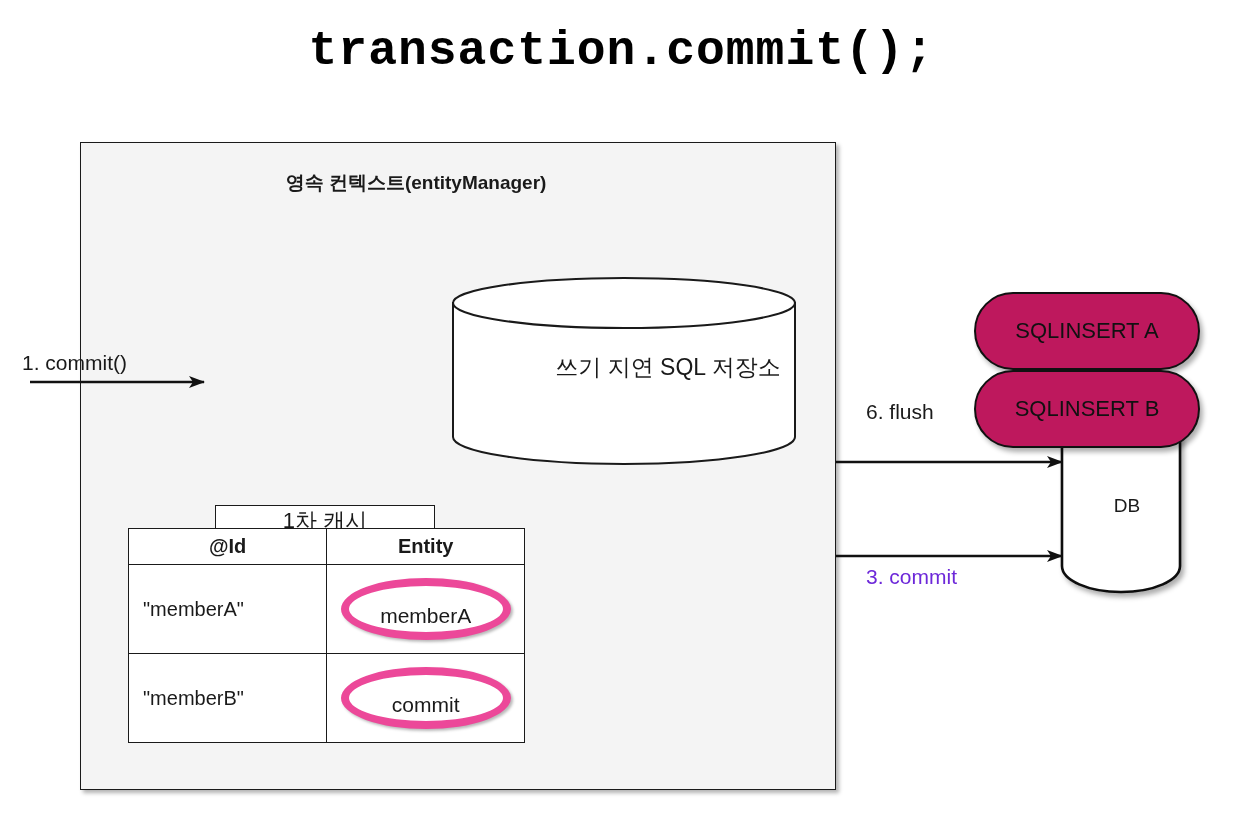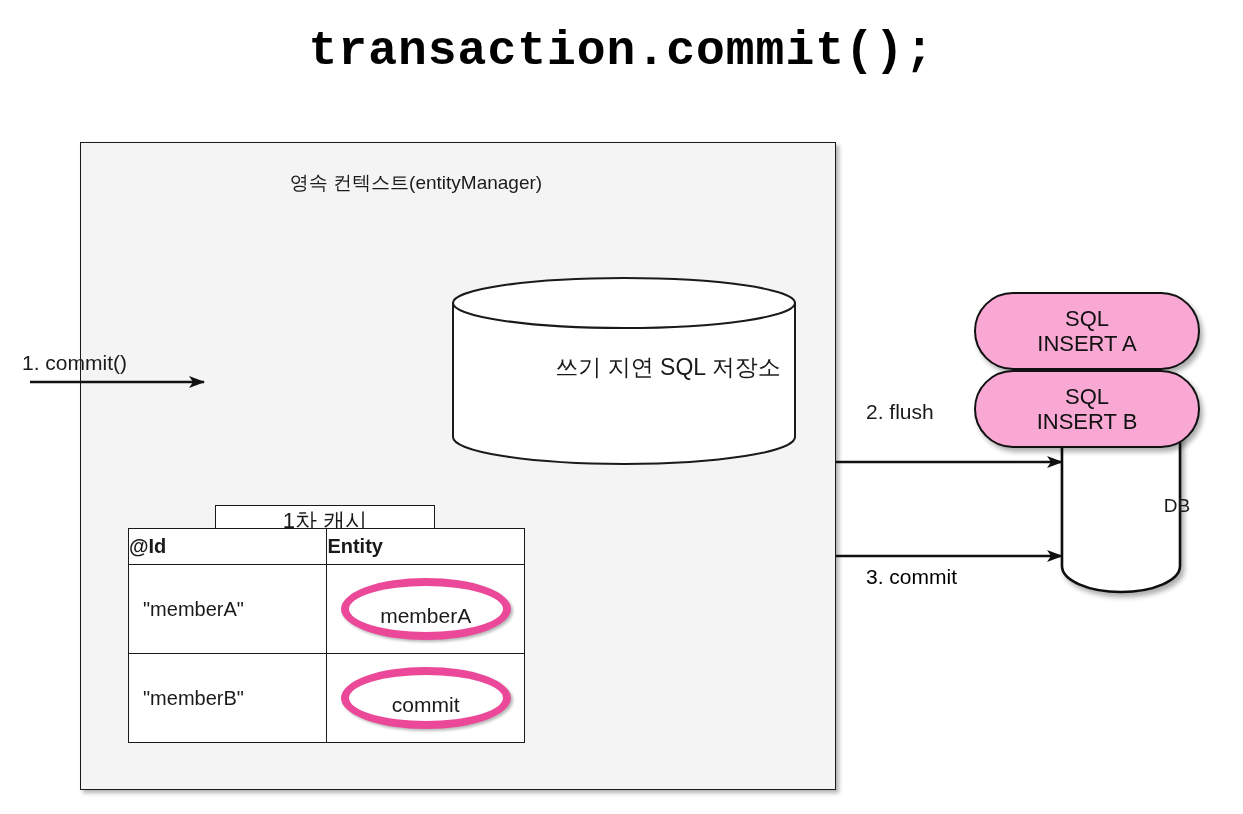--- a/index.html
+++ b/index.html
@@ -50,21 +50,21 @@
     box-shadow: 3px 3px 4px rgba(0,0,0,0.30);
     box-sizing: border-box;
   }
   .pc-title {
     position: absolute;
     left: 80px;
     top: 170px;
     width: 672px;
     text-align: center;
     font-size: 19px;
-    font-weight: normal;
+    font-weight: bold;
     color: #1a1a1a;
   }
 
   
   .cyl-store {
     position: absolute;
     left: 452px;
     top: 276px;
     width: 344px;
     height: 188px;
@@ -111,21 +111,21 @@
   }
   .cache-table th, .cache-table td {
     border: 1.6px solid #1a1a1a;
     padding: 0;
     color: #1a1a1a;
   }
   .cache-table th {
     height: 35px;
     font-size: 20px;
     font-weight: bold;
-    text-align: left;
+    text-align: center;
   }
   .cache-table td.key-cell {
     height: 88px;
     font-size: 20px;
     text-align: left;
     padding-left: 14px;
   }
   .cache-table td.ent-cell {
     height: 88px;
     text-align: center;
@@ -174,54 +174,54 @@
     top: 400px;
     font-size: 21px;
     color: #1a1a1a;
     white-space: nowrap;
   }
   .lbl-commit3 {
     position: absolute;
     left: 866px;
     top: 565px;
     font-size: 21px;
-    color: #000000;
+    color: #6d28d9;
     white-space: nowrap;
   }
 
   
   .cyl-db {
     position: absolute;
     left: 1060px;
     top: 430px;
     width: 122px;
     height: 168px;
   }
   .cyl-db-label {
     position: absolute;
-    left: 1110px;
+    left: 1060px;
     top: 495px;
     width: 134px;
     text-align: center;
     font-size: 19px;
     color: #1a1a1a;
   }
 
   
   .pill {
     position: absolute;
     width: 226px;
     height: 78px;
-    background: #f9a8d4;
+    background: #be185d;
     border: 2.4px solid #111111;
     border-radius: 40px;
     box-shadow: 3px 4px 5px rgba(0,0,0,0.32);
     box-sizing: border-box;
     display: flex;
-    flex-direction: column;
+    flex-direction: row;
     align-items: center;
     justify-content: center;
     font-size: 22px;
     line-height: 1.15;
     color: #111111;
     text-align: center;
   }
   .pill-a { left: 974px; top: 292px; z-index: 6; }
   .pill-b { left: 974px; top: 370px; z-index: 7; }
   .pill span { display: block; }
@@ -304,16 +304,16 @@
     </defs>
 
     <line x1="30" y1="382" x2="204" y2="382" stroke="#111111" stroke-width="2.6" marker-end="url(#ah)"></line>
 
     <line x1="836" y1="462" x2="1062" y2="462" stroke="#111111" stroke-width="2.6" marker-end="url(#ah)"></line>
 
     <line x1="836" y1="556" x2="1062" y2="556" stroke="#111111" stroke-width="2.6" marker-end="url(#ah)"></line>
   </svg>
 
   <div class="lbl-commit1">1. commit()</div>
-  <div class="lbl-flush">2. flush</div>
+  <div class="lbl-flush">6. flush</div>
   <div class="lbl-commit3">3. commit</div>
 
 </div>
 
 </body></html>

